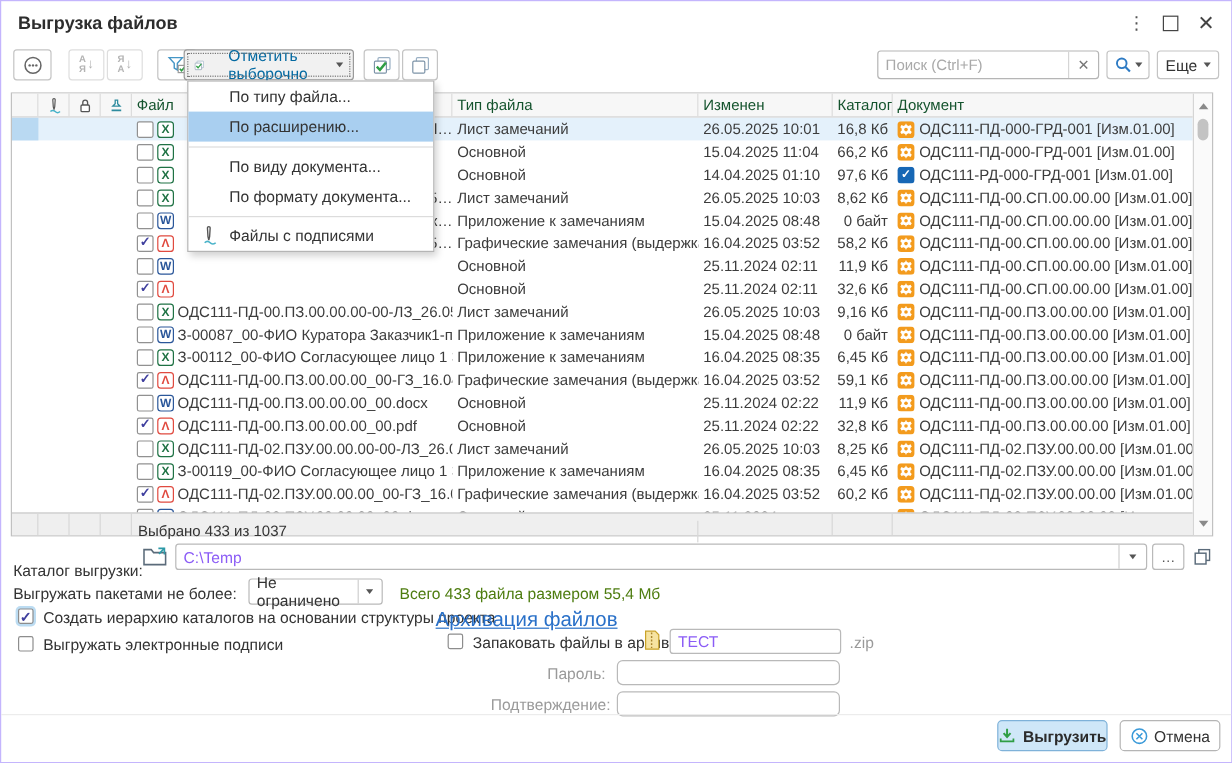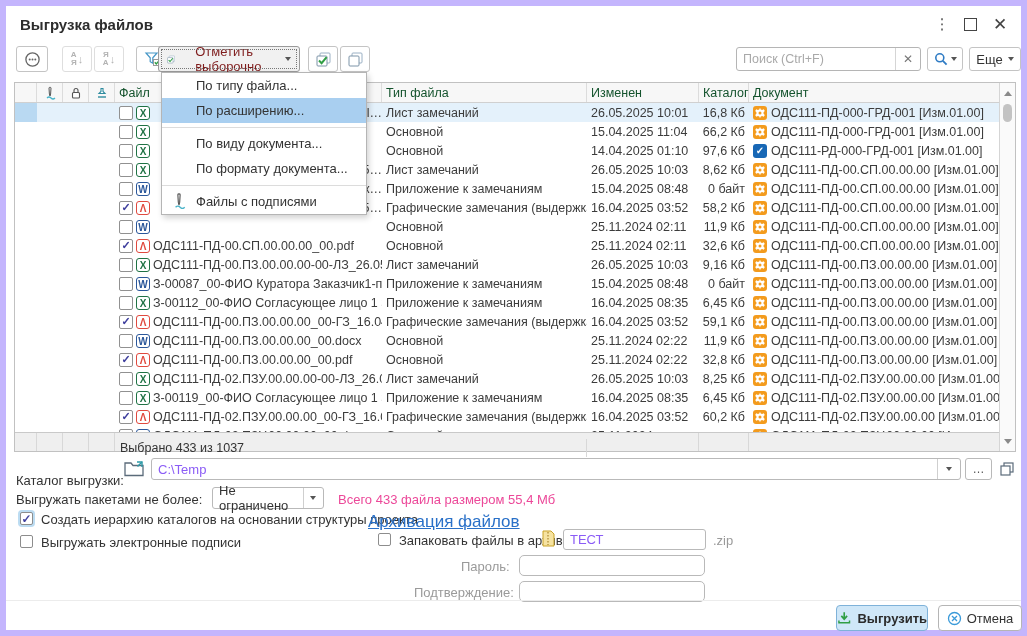--- a/index.html
+++ b/index.html
@@ -1,37 +1,37 @@
 <!DOCTYPE html>
 <html><head>
 <meta charset="utf-8">
 <style>
   html,body{margin:0;padding:0;}
   body{width:1027px;height:636px;position:relative;background:#fff;
        font-family:"Liberation Sans",sans-serif;color:#333;overflow:hidden;}
-  .window{position:absolute;inset:0;border:6px solid #c4b5fd;background:#fff;box-sizing:border-box;}
+  .window{position:absolute;inset:0;border:1px solid #c4b5fd;background:#fff;box-sizing:border-box;}
 
   
   .title{position:absolute;left:14px;top:10px;font-size:15px;font-weight:600;color:#2d2d2d;}
   .winctl{position:absolute;top:8px;display:flex;align-items:center;gap:0;}
   .kebab{width:26px;text-align:center;font-size:15px;color:#555;letter-spacing:0;cursor:default;}
   .maxbox{width:30px;height:20px;display:flex;align-items:center;justify-content:center;}
   .maxbox i{display:block;width:11px;height:11px;border:1.5px solid #444;}
   .closex{width:30px;height:20px;font-size:17px;color:#444;display:flex;align-items:center;justify-content:center;}
 
   
   .toolbar{position:absolute;left:0;top:40px;width:100%;height:28px;}
   .tbtn{position:absolute;height:26px;border:1px solid #c4c4c4;border-radius:3px;background:#fff;
         display:flex;align-items:center;justify-content:center;box-sizing:border-box;}
   .tbtn.disabled{border-color:#dedede;}
   .sorttxt{display:flex;align-items:center;color:#b3b3b3;}
   .sorttxt .lett{font-size:8px;line-height:8px;text-align:center;font-weight:bold;}
   .sorttxt .arr{font-size:11px;margin-left:1px;}
   .markbtn{background:#f1f1f1;border-color:#9a9a9a;outline:1px dotted #777;outline-offset:-4px;
-           padding:0 8px;gap:20px;font-size:13px;color:#7f1d1d;}
+           padding:0 8px;gap:20px;font-size:13px;color:#0369a1;}
   .caret{width:0;height:0;border-left:3.5px solid transparent;border-right:3.5px solid transparent;border-top:4px solid #555;display:inline-block;}
   .searchwrap{position:absolute;left:730px;top:1px;width:185px;height:24px;border:1px solid #b5b5b5;border-radius:3px;
               display:flex;align-items:center;box-sizing:border-box;background:#fff;}
   .searchwrap input{flex:1;border:0;outline:0;font:12.5px "Liberation Sans",sans-serif;color:#333;padding:0 6px;min-width:0;background:transparent;}
   .searchwrap input::placeholder{color:#a9a9a9;}
   .sclear{width:24px;height:100%;border-left:1px solid #d5d5d5;display:flex;align-items:center;justify-content:center;color:#777;font-size:12px;}
   .magbtn{left:921px;top:1px;width:36px;height:24px;gap:3px;}
   .morebtn{left:963px;top:1px;width:52px;height:24px;font-size:13px;color:#333;gap:5px;}
 
   
@@ -85,21 +85,21 @@
   .mi .micon{position:absolute;left:9px;top:4px;}
 
   
   .blabel{position:absolute;font-size:13px;color:#333;white-space:nowrap;}
   .binput{position:absolute;border:1px solid #b9b9b9;border-radius:3px;background:#fff;box-sizing:border-box;
           font:13px "Liberation Sans",sans-serif;color:#333;display:flex;align-items:center;}
   .binput input{border:0;outline:0;flex:1;min-width:0;font:13px "Liberation Sans",sans-serif;color:#8b5cf6;padding:0 6px;background:transparent;}
   .seg{width:22px;height:100%;border-left:1px solid #cfcfcf;display:flex;align-items:center;justify-content:center;}
   .sqbtn{position:absolute;border:1px solid #b9b9b9;border-radius:3px;background:#fff;box-sizing:border-box;
          display:flex;align-items:center;justify-content:center;font-size:12px;color:#555;}
-  .greentxt{color:#ec4899;}
+  .greentxt{color:#4d7c0f;}
   .bcb{position:absolute;width:13px;height:13px;border:1px solid #8d8d8d;border-radius:2px;background:#fff;
        font-size:12px;line-height:12px;font-weight:bold;color:#3f3f9e;text-align:center;box-sizing:border-box;}
   .bcb.focus{box-shadow:0 0 0 2px #bcdcf2;}
   .link{position:absolute;font-size:17px;color:#2970c8;text-decoration:underline;cursor:pointer;white-space:nowrap;}
   .graylbl{color:#9a9a9a;}
   .sepline{position:absolute;left:0;top:594px;width:100%;height:1px;background:#ececec;}
   .exportbtn{position:absolute;left:830px;top:599px;width:92px;height:26px;background:#cfe7f8;border:1px solid #7fb2d9;
              border-radius:4px;display:flex;align-items:center;justify-content:center;gap:6px;
              font-size:13px;font-weight:bold;color:#2b2b2b;box-sizing:border-box;}
   .cancelbtn{position:absolute;left:932px;top:599px;width:84px;height:26px;background:#fff;border:1px solid #b5b5b5;
@@ -384,21 +384,20 @@
           </div>
         </div>
         <div class="row">
           <div class="c-ind"></div>
           <div class="c-pen"></div>
           <div class="c-lock"></div>
           <div class="c-stamp"></div>
           <div class="c-file">
             <div class="cb">✓</div>
             <div class="ficon pdf">Λ</div>
-            <div class="fname">ОДС111-ПД-00.СП.00.00.00_00.pdf</div>
           </div>
           <div class="c-type">Основной</div>
           <div class="c-mod">25.11.2024 02:11</div>
           <div class="c-size">32,6 Кб</div>
           <div class="c-doc">
             <div class="dicon gear">
               <svg width="12" height="12" viewBox="0 0 16 16">
                 <path d="M8 1l1 2.2a5 5 0 0 1 1.8.75L13 3l1.4 2.4-1.7 1.6c.1.3.1.65.1 1s0 .7-.1 1l1.7 1.6L13 13l-2.2-.95a5 5 0 0 1-1.8.75L8 15l-1-2.2a5 5 0 0 1-1.8-.75L3 13l-1.4-2.4 1.7-1.6A5 5 0 0 1 3.2 8c0-.35 0-.7.1-1L1.6 5.4 3 3l2.2.95A5 5 0 0 1 7 3.2L8 1z" fill="#fff"></path>
                 <circle cx="8" cy="8" r="2" fill="#f39b1d"></circle>
               </svg>

